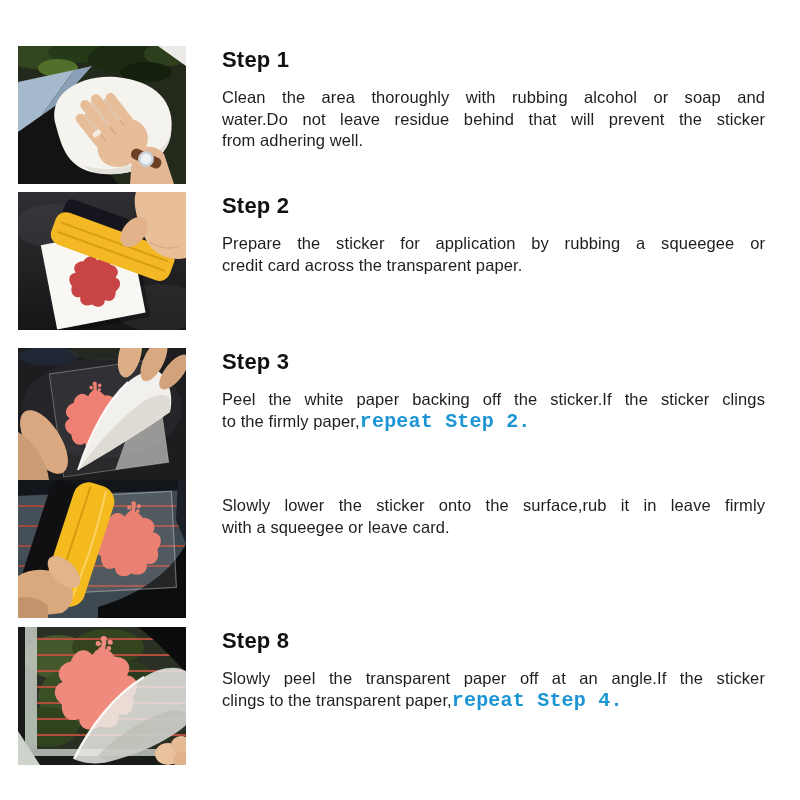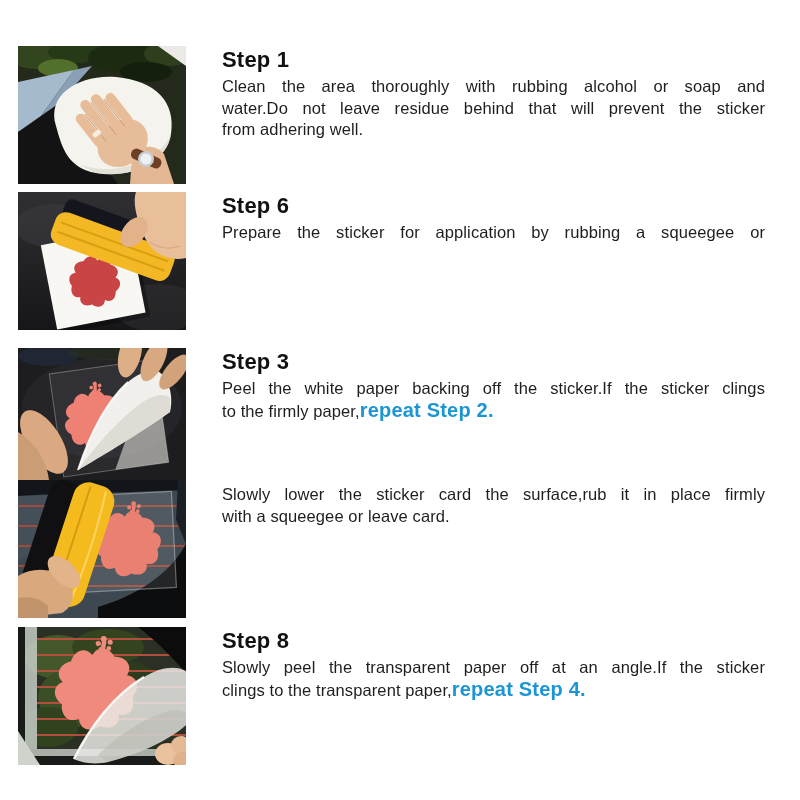--- a/index.html
+++ b/index.html
@@ -5,24 +5,24 @@
   html,body{margin:0;padding:0;}
   body{
     width:800px;height:800px;background:#ffffff;position:relative;overflow:hidden;
     font-family:"Liberation Sans","DejaVu Sans",sans-serif;
   }
   .step-row{position:absolute;left:0;width:712px;height:145px;}
   .photo{position:absolute;left:18px;top:0;width:168px;height:138px;}
   .photo svg{display:block;width:168px;height:138px;}
   .copy{position:absolute;left:222px;top:1px;width:543px;}
   .step-title{margin:0;font-size:22px;line-height:26px;font-weight:700;color:#111111;letter-spacing:.2px;}
-  .step-body{margin:3px 0 0;font-size:16.5px;line-height:21.6px;color:#1e1e1e;letter-spacing:.1px;}
+  .step-body{margin:14px 0 0;font-size:16.5px;line-height:21.6px;color:#1e1e1e;letter-spacing:.1px;}
   .jline{display:block;text-align:justify;text-align-last:justify;}
   .lastline{display:block;}
-  .hl{color:#1b95d4;font-weight:700;font-size:20px;letter-spacing:.2px;}
+  .hl{color:#1b95d4;font-weight:700;font-size:20px;letter-spacing:.2px;font-family:Liberation Mono, monospace;}
   .defs-holder{position:absolute;width:0;height:0;}
 </style>
 </head>
 <body>
 
 <svg class="defs-holder" aria-hidden="true">
   <defs>
     <symbol id="hib" viewBox="-55 -55 110 110" overflow="visible">
       <g fill="currentColor">
         <path id="petal" d="M0,6 C-15,2 -27,-11 -23,-27 C-20,-39 -7,-45 0,-34 C7,-45 20,-39 23,-27 C27,-11 15,2 0,6 Z"></path>
@@ -111,23 +111,24 @@
         <path d="M-58,-4 L56,-4 M-58,6 L56,6" stroke="#d79f12" stroke-width="2"></path>
       </g>
       <g>
         <path d="M118,0 L168,0 L168,66 C148,70 133,60 126,44 C120,30 114,12 118,0 Z" fill="#e9bf9a"></path>
         <ellipse cx="116" cy="40" rx="11" ry="17" fill="#e2b28b" transform="rotate(38 116 40)"></ellipse>
         <path d="M132,50 C140,56 152,58 162,54" stroke="#cfa077" stroke-width="1.2" fill="none" opacity="0.7"></path>
       </g>
     </svg>
   </div>
   <div class="copy">
-    <h2 class="step-title">Step 6</h2>
+    <h2 class="step-title">Step 2</h2>
     <p class="step-body">
       <span class="jline">Prepare the sticker for application by rubbing a squeegee or</span>
+      <span class="lastline"><span>credit card across the transparent paper.</span></span>
     </p>
   </div>
 </div>
 
 <div class="step-row" style="top:348px">
   <div class="photo">
     <svg viewBox="0 0 168 138">
       <rect width="168" height="138" fill="#1d1d20"></rect>
       <ellipse cx="84" cy="60" rx="80" ry="50" fill="#28282c" opacity="0.8"></ellipse>
       <ellipse cx="30" cy="8" rx="30" ry="10" fill="#243046" opacity="0.5"></ellipse>
@@ -191,21 +192,21 @@
       </g>
       <g>
         <path d="M0,96 C16,86 38,88 50,102 C58,112 56,126 44,133 L0,138 Z" fill="#d9a87d"></path>
         <ellipse cx="46" cy="92" rx="11" ry="20" fill="#e3b38a" transform="rotate(-46 46 92)"></ellipse>
         <path d="M0,118 C10,116 22,118 30,126 L30,138 L0,138 Z" fill="#c2946c"></path>
       </g>
     </svg>
   </div>
   <div class="copy">
     <p class="step-body">
-      <span class="jline">Slowly lower the sticker card the surface,rub it in place firmly</span>
+      <span class="jline">Slowly lower the sticker onto the surface,rub it in leave firmly</span>
       <span class="lastline"><span>with a squeegee or leave card.</span></span>
     </p>
   </div>
 </div>
 
 <div class="step-row" style="top:627px">
   <div class="photo">
     <svg viewBox="0 0 168 138">
       <rect width="168" height="138" fill="#2a3023"></rect>
       <g>

